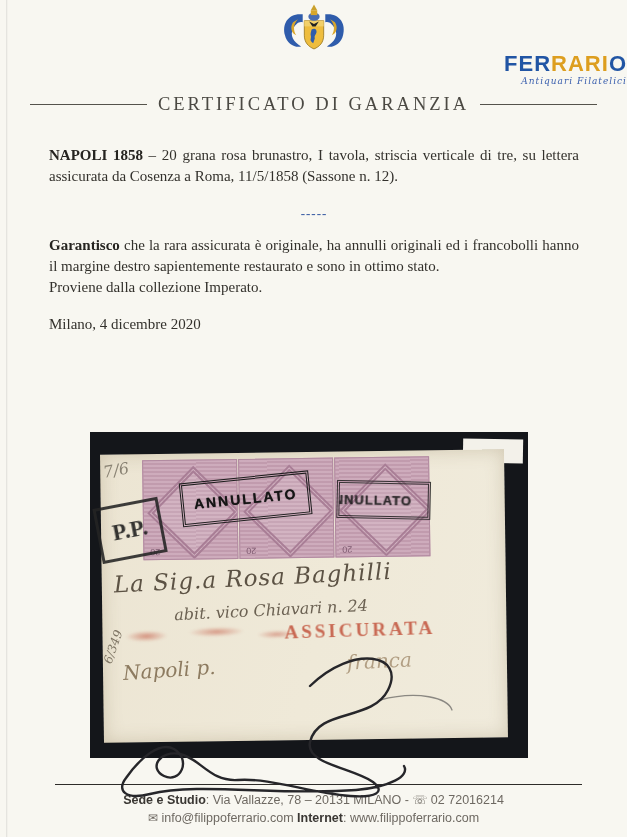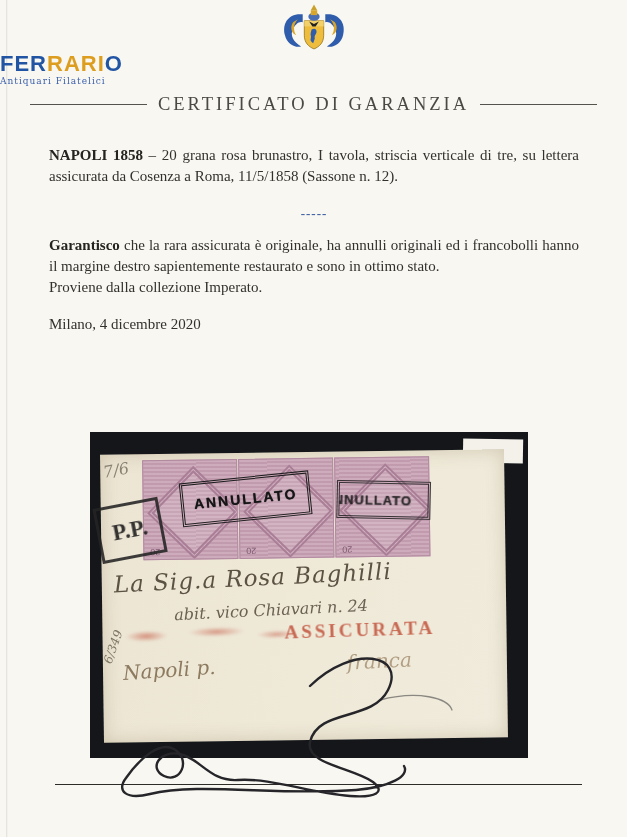--- a/index.html
+++ b/index.html
@@ -4,27 +4,27 @@
 <style>
   html,body{margin:0;padding:0;}
   .page{
     position:relative; width:627px; height:837px; overflow:hidden;
     background:#f8f7f1;
     font-family:"Liberation Serif", serif; color:#2e2c28;
   }
   .scan-edge{position:absolute;left:6px;top:0;bottom:0;width:2px;
     background:linear-gradient(to right, rgba(0,0,0,0.10), rgba(0,0,0,0));}
   
-  .brand{position:absolute;top:3px;left:0;right:0;text-align:left;}
+  .brand{position:absolute;top:3px;left:0;right:0;text-align:right;}
   .crest{display:block;margin:0 auto;width:82px;height:50px;}
   .wordmark{font-family:"Liberation Sans", sans-serif;font-weight:bold;
     font-size:22px;letter-spacing:1px;line-height:1;}
   .wm-blue{color:#2155a4}
   .wm-gold{color:#dd9e1f}
-  .brand-sub{font-family:"DejaVu Serif", serif;
+  .brand-sub{font-family:"DejaVu Serif", serif;font-style:italic;
     font-size:9px;color:#3a5fae;letter-spacing:1px;margin-top:1px;}
   
   .title-row{position:absolute;top:94px;left:30px;right:30px;
     display:flex;align-items:center;gap:11px;}
   .title-rule{flex:1;border-top:1.6px solid #55534c;height:0;}
   .page-title{font-size:18.5px;letter-spacing:3px;color:#4b4943;white-space:nowrap;}
   
   .content{position:absolute;top:129px;left:33px;width:562px;
     font-size:15px;line-height:21px;color:#33312c;}
   .content p{margin:16px;text-align:justify;}
@@ -171,13 +171,17 @@
       <div class="hw hw-fraction">6/349</div>
     </div>
   </div>
 
   <svg class="signature" viewBox="0 0 400 150">
     <path d="M252,38 C295,-4 348,6 330,42 C314,74 260,60 252,94 C247,116 295,120 315,134 C328,144 318,150 292,148 C248,144 214,130 180,132 C152,134 142,110 122,106 C102,102 90,120 106,128 C122,136 134,112 116,101 C102,93 82,110 68,130 C58,143 68,152 92,146 C140,134 220,148 298,142 C332,139 352,128 346,118" fill="none" stroke="#26262a" stroke-width="2.4" stroke-linecap="round"></path>
     <path d="M322,52 C360,42 390,50 394,62" fill="none" stroke="#26262a" stroke-width="1.3" opacity="0.5" stroke-linecap="round"></path>
   </svg>
 
   <div class="footer-rule"></div>
+  <div class="footer">
+    <div><b>Sede e Studio</b><span>: Via Vallazze, 78 – 20131 MILANO - </span><span class="icon-glyph">☏</span><span> 02 72016214</span></div>
+    <div><span class="icon-glyph">✉</span><span> info@filippoferrario.com  </span><b>Internet</b><span>: www.filippoferrario.com</span></div>
+  </div>
 </div>
 
 </body></html>

